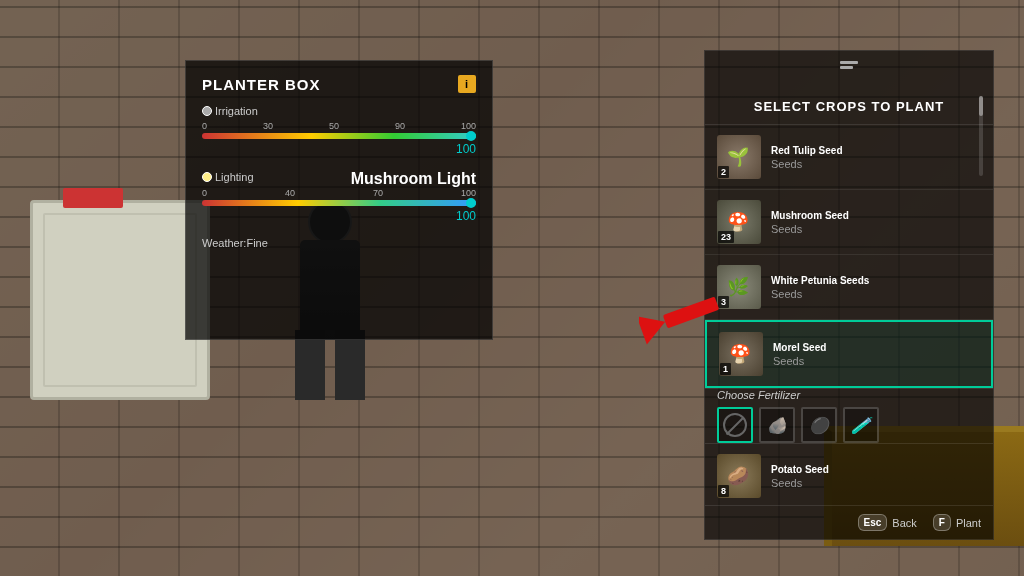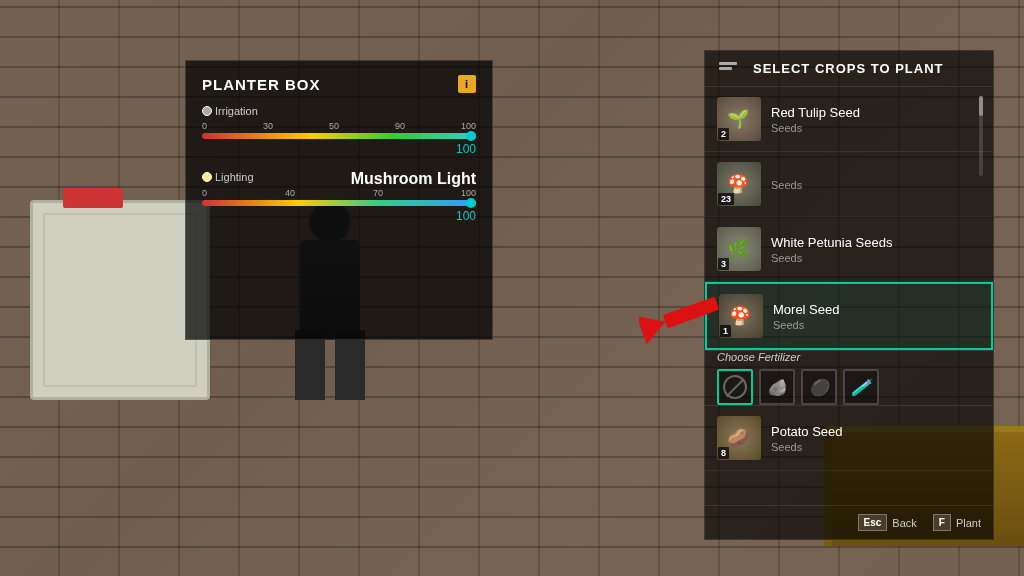--- a/index.html
+++ b/index.html
@@ -276,22 +276,23 @@
     }
 
     .crops-title {
       padding: 10px 14px;
       font-size: 13px;
       font-weight: bold;
       letter-spacing: 1px;
       color: #fff;
       display: flex;
       align-items: center;
-      gap: 16px;
+      gap: 24px;
       border-bottom: 1px solid rgba(255,255,255,0.1);
+      flex-direction: column;
     }
 
     .crops-icon {
       width: 18px;
       height: 14px;
       display: flex;
       flex-direction: column;
       gap: 2px;
     }
 
@@ -374,22 +375,22 @@
       border-radius: 1px;
       font-weight: bold;
     }
 
     .crop-info {
       margin-left: 10px;
       flex: 1;
     }
 
     .crop-name {
-      font-size: 13px;
-      font-weight: normal;
+      font-size: 10px;
+      font-weight: bold;
       color: #fff;
     }
 
     .crop-type {
       font-size: 11px;
       color: #999;
       margin-top: 2px;
     }
 
     
@@ -463,21 +464,21 @@
       display: flex;
       align-items: center;
       gap: 5px;
       font-size: 11px;
       color: #ccc;
     }
 
     .keybind-key {
       background: rgba(255,255,255,0.15);
       border: 1px solid rgba(255,255,255,0.3);
-      border-radius: 0;
+      border-radius: 6px;
       padding: 2px 5px;
       font-size: 10px;
       color: #fff;
       font-weight: bold;
     }
 
     
     .seed-img-red { background: radial-gradient(circle, #8a7a6a, #5a4a3a); }
     .seed-img-mushroom { background: radial-gradient(circle, #7a7a6a, #4a4a3a); }
     .seed-img-petunia { background: radial-gradient(circle, #8a8a7a, #5a5a4a); }
@@ -544,20 +545,21 @@
       <span>40</span>
       <span>70</span>
       <span>100</span>
     </div>
     <div class="slider-track lighting-track">
       <div class="lighting-thumb"></div>
     </div>
     <div class="slider-value">100</div>
   </div>
 
+  <div class="weather-text">Weather:Fine</div>
 </div>
 
 <div class="crops-panel">
   <div class="crops-title">
     <div class="crops-icon">
       <div class="crops-icon-line"></div>
       <div class="crops-icon-line"></div>
     </div>
     <span>SELECT CROPS TO PLANT</span>
   </div>
@@ -578,20 +580,21 @@
         <div class="crop-type">Seeds</div>
       </div>
     </div>
 
     <div class="crop-item">
       <div class="crop-thumb seed-img-mushroom">
         <div class="crop-thumb-inner">🍄</div>
         <div class="crop-badge">23</div>
       </div>
       <div class="crop-info">
+        <div class="crop-name">Mushroom Seed</div>
         <div class="crop-type">Seeds</div>
       </div>
     </div>
 
     <div class="crop-item">
       <div class="crop-thumb seed-img-petunia">
         <div class="crop-thumb-inner">🌿</div>
         <div class="crop-badge">3</div>
       </div>
       <div class="crop-info">

